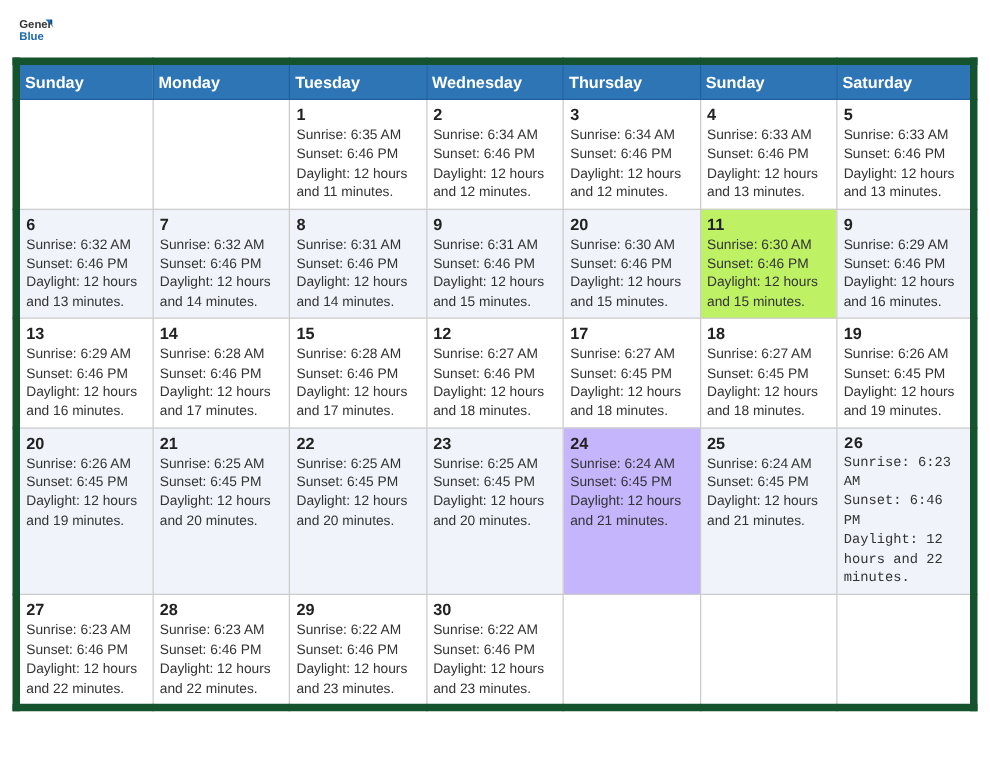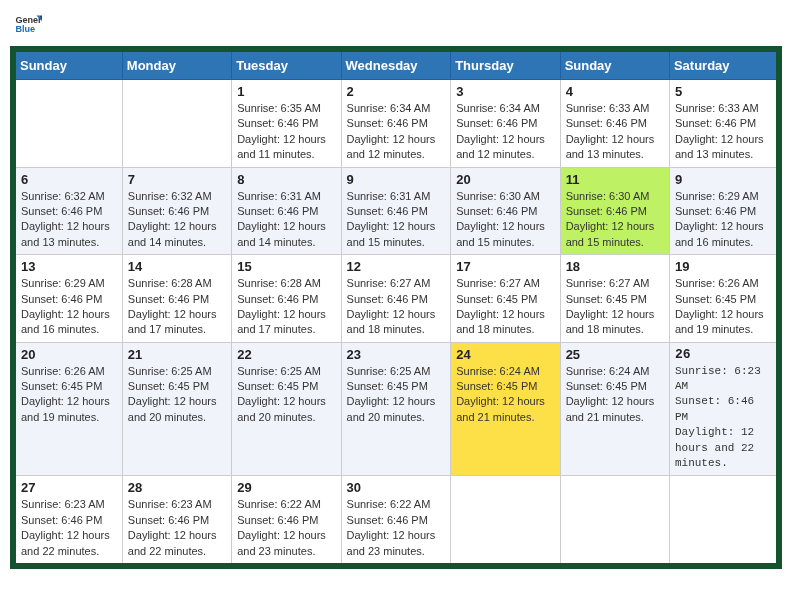--- a/index.html
+++ b/index.html
@@ -255,21 +255,21 @@
           <div class="day-info" style="white-space: pre-line;">Sunrise: 6:25 AM
 Sunset: 6:45 PM
 Daylight: 12 hours and 20 minutes.</div>
         </td>
         <td style="background: rgb(240, 244, 250);">
           <span class="day-number">23</span>
           <div class="day-info" style="white-space: pre-line;">Sunrise: 6:25 AM
 Sunset: 6:45 PM
 Daylight: 12 hours and 20 minutes.</div>
         </td>
-        <td style="background: #fde047;">
+        <td style="background: #c4b5fd;">
           <span class="day-number">24</span>
           <div class="day-info" style="white-space: pre-line;">Sunrise: 6:24 AM
 Sunset: 6:45 PM
 Daylight: 12 hours and 21 minutes.</div>
         </td>
         <td style="background: rgb(240, 244, 250);">
           <span class="day-number">25</span>
           <div class="day-info" style="white-space: pre-line;">Sunrise: 6:24 AM
 Sunset: 6:45 PM
 Daylight: 12 hours and 21 minutes.</div>

